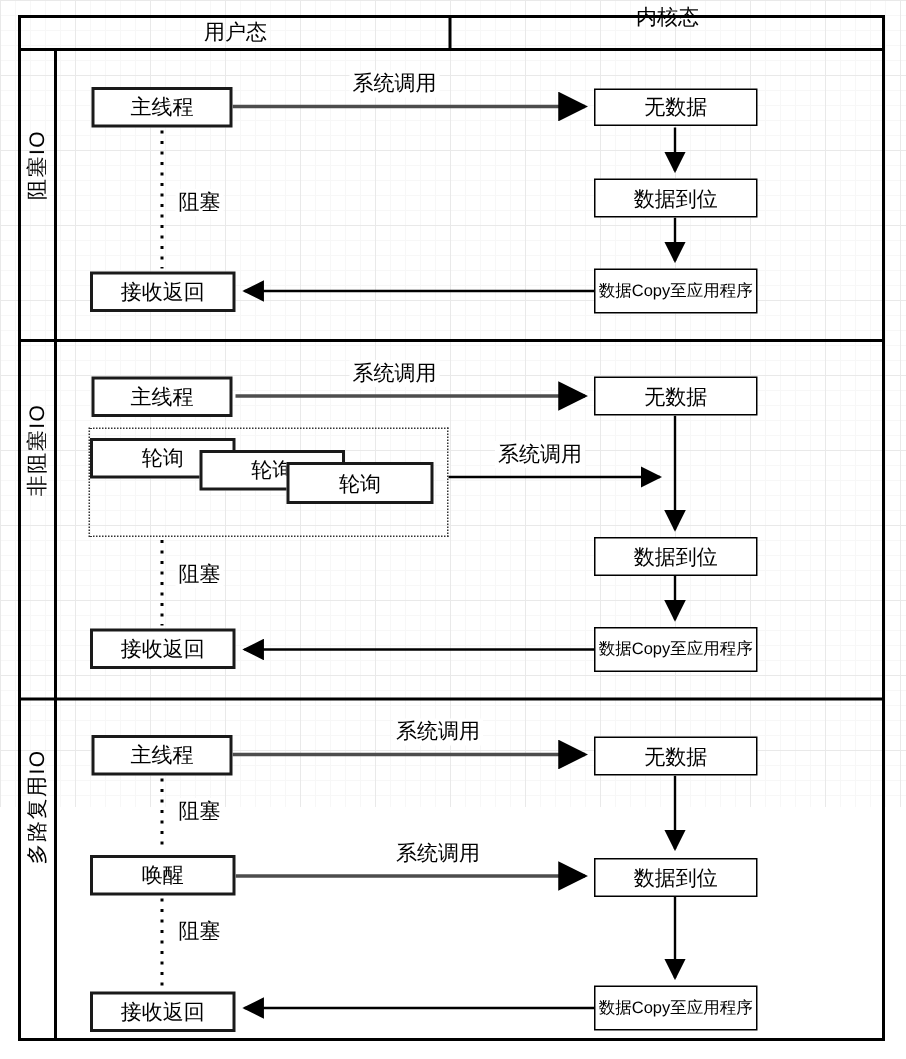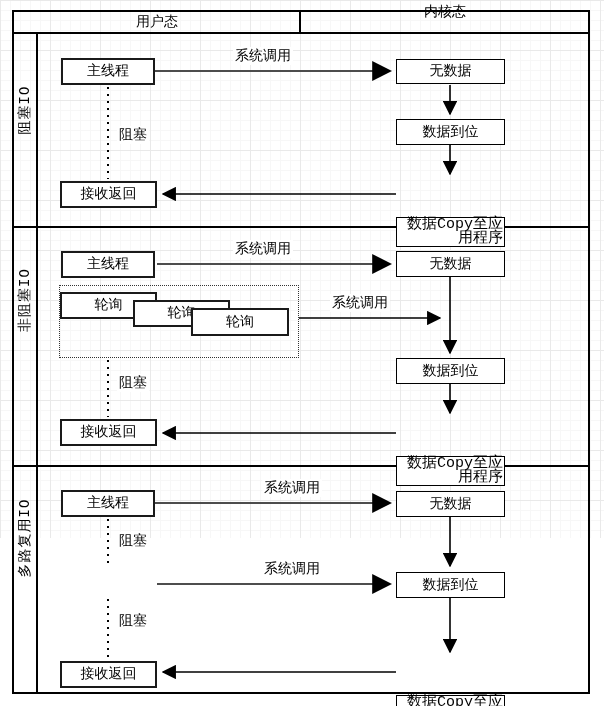--- a/index.html
+++ b/index.html
@@ -11,34 +11,33 @@
   }
   .canvas {
     position:relative; width:604px; height:538px;
     background-color:#fff;
     background-image:
       linear-gradient(to right, #e9e9e9 1px, transparent 1px),
       linear-gradient(to bottom, #e9e9e9 1px, transparent 1px),
       linear-gradient(to right, #f7f7f7 1px, transparent 1px),
       linear-gradient(to bottom, #f7f7f7 1px, transparent 1px);
     background-size:50px 50px,50px 50px,10px 10px,10px 10px;
-    font-family:Liberation Mono, monospace;
   }
   .svg-layer { position:absolute; left:0; top:0; z-index:1; pointer-events:none; }
   .frame { position:absolute; left:12px; top:10px; width:578px; height:684px;
            border:2px solid #000; z-index:0; background:transparent; }
   .hdiv, .vdiv { position:absolute; background:#000; z-index:0; }
   .box {
     position:absolute; z-index:2; background:#fff;
     border:2px solid #1a1a1a;
     display:flex; align-items:center; justify-content:center;
     font-size:14px; text-align:right; line-height:15px;
   }
   .kbox { border:1px solid #000; }
-  .copybox { font-size:15px; line-height:14px; padding:0 1px;margin-top:38px; }
+  .copybox { font-size:11px; line-height:14px; padding:0 1px; }
   .dotted-container {
     position:absolute; z-index:1; border:1px dotted #333; background:transparent;
   }
   .elabel {
     position:absolute; z-index:3; transform:translate(-50%,-50%);
     font-size:14px; white-space:nowrap; background:#fff; padding:0 2px;
   }
   .hlabel {
     position:absolute; z-index:3; transform:translate(-50%,-50%);
     font-size:14px; white-space:nowrap;
@@ -111,20 +110,21 @@
   <div class="box" style="left:191px;top:308px;width:98px;height:28px;z-index:4;">轮询</div>
   <div class="box kbox" style="left:396px;top:251px;width:109px;height:26px;">无数据</div>
   <div class="box kbox" style="left:396px;top:358px;width:109px;height:26px;">数据到位</div>
   <div class="box kbox copybox" style="left:396px;top:418px;width:109px;height:30px;">数据Copy至应用程序</div>
   <div class="box" style="left:60px;top:419px;width:97px;height:27px;">接收返回</div>
   <div class="elabel" style="left:263px;top:249px;">系统调用</div>
   <div class="elabel" style="left:360px;top:303px;">系统调用</div>
   <div class="elabel" style="left:133px;top:383px;">阻塞</div>
 
   <div class="box" style="left:61px;top:490px;width:94px;height:27px;">主线程</div>
+  <div class="box" style="left:60px;top:570px;width:97px;height:27px;">唤醒</div>
   <div class="box" style="left:60px;top:661px;width:97px;height:27px;">接收返回</div>
   <div class="box kbox" style="left:396px;top:491px;width:109px;height:26px;">无数据</div>
   <div class="box kbox" style="left:396px;top:572px;width:109px;height:26px;">数据到位</div>
   <div class="box kbox copybox" style="left:396px;top:657px;width:109px;height:30px;">数据Copy至应用程序</div>
   <div class="elabel" style="left:292px;top:488px;">系统调用</div>
   <div class="elabel" style="left:292px;top:569px;">系统调用</div>
   <div class="elabel" style="left:133px;top:541px;">阻塞</div>
   <div class="elabel" style="left:133px;top:621px;">阻塞</div>
 
 </div>

